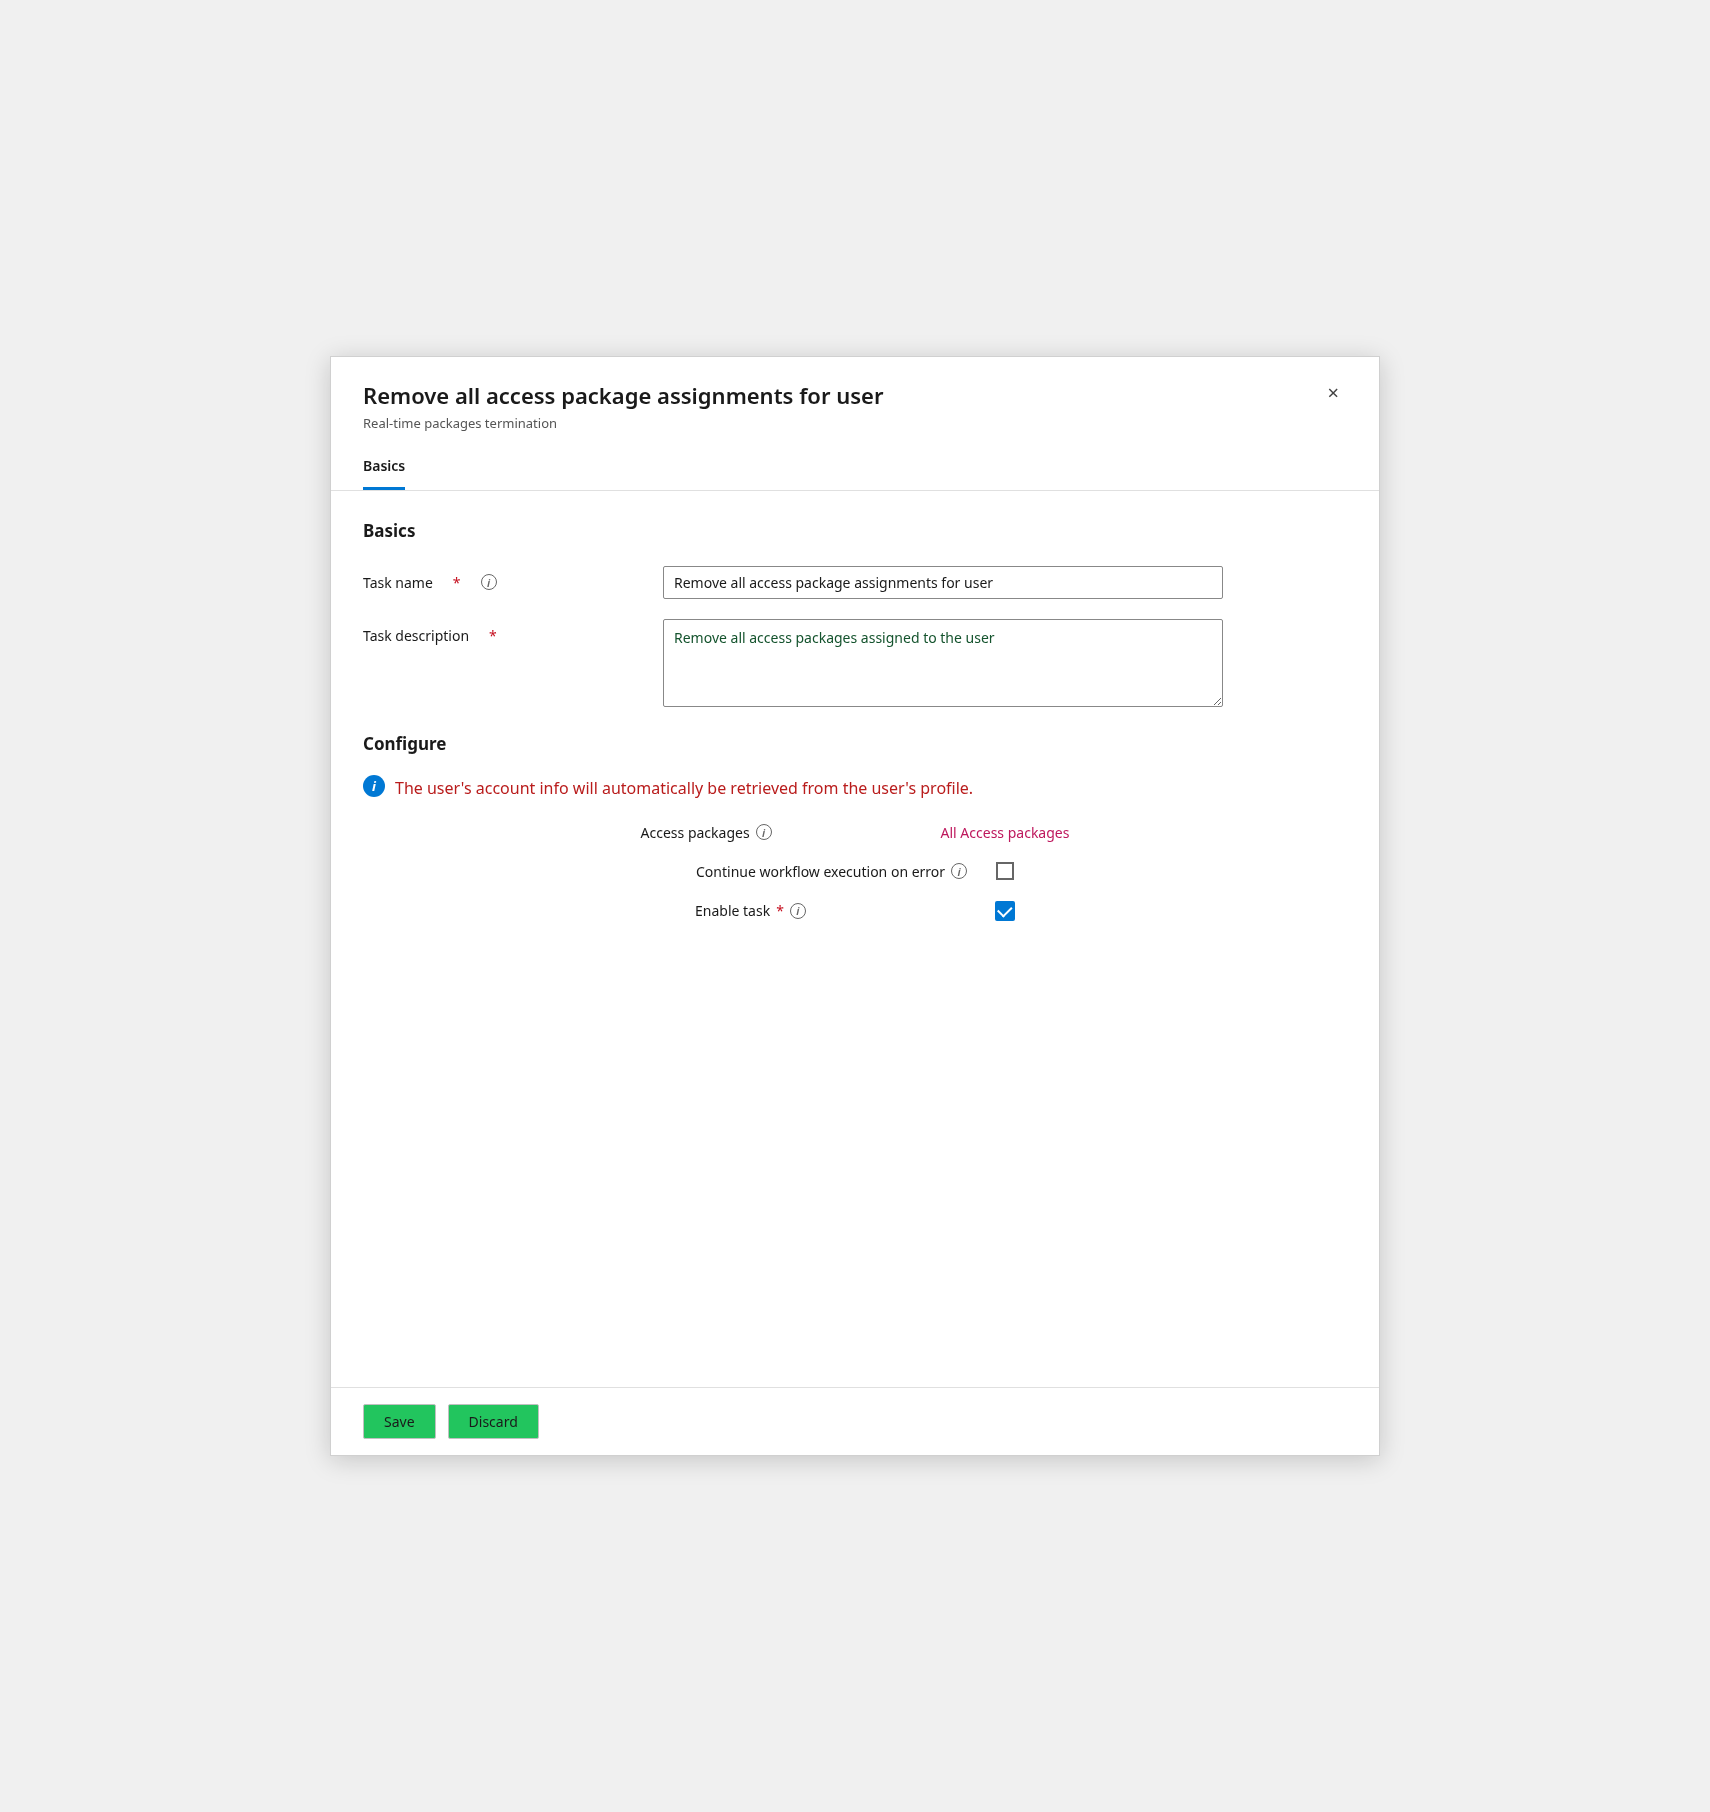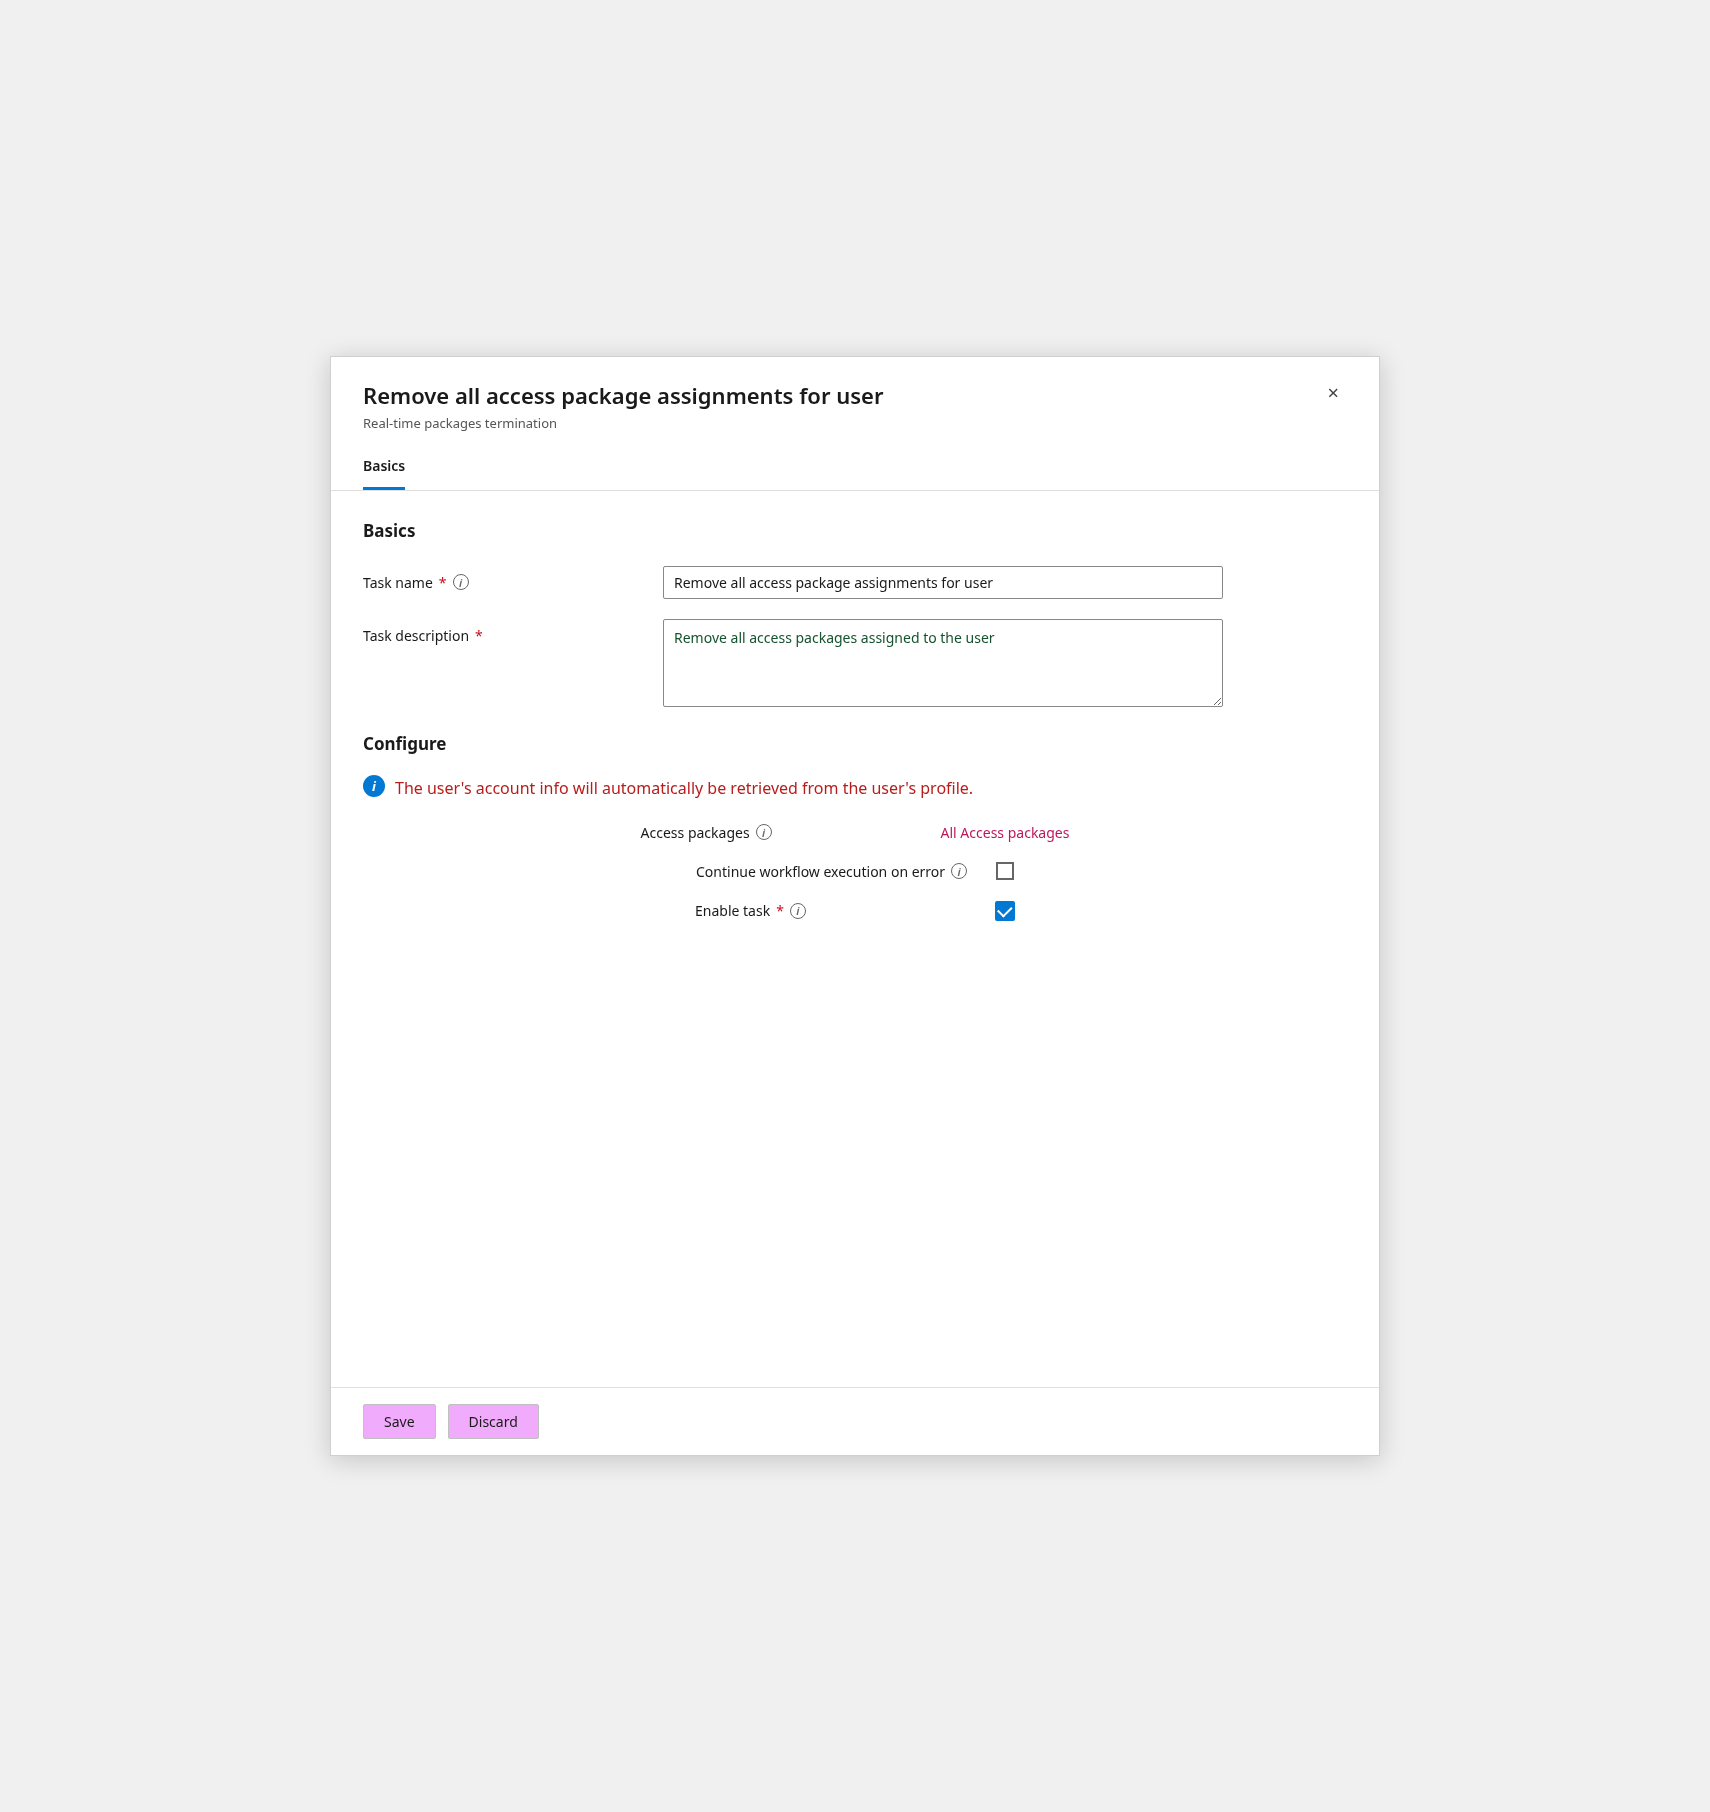--- a/index.html
+++ b/index.html
@@ -102,21 +102,21 @@
     }
 
     .form-label {
       width: 300px;
       min-width: 300px;
       font-size: 14px;
       color: #1a1a1a;
       padding-top: 7px;
       display: flex;
       align-items: center;
-      gap: 6px;
+      gap: 20px;
     }
 
     .required-star {
       color: #c50f1f;
       font-size: 14px;
     }
 
     .info-icon {
       display: inline-flex;
       align-items: center;
@@ -267,21 +267,21 @@
       border-top: 1px solid #e0e0e0;
       display: flex;
       gap: 12px;
       background: #fff;
     }
 
     .btn-secondary {
       padding: 7px 20px;
       font-size: 14px;
       border: 1px solid #c0c0c0;
-      background: #f0abfc;
+      background: #22c55e;
       color: #1a1a1a;
       cursor: pointer;
       border-radius: 2px;
     }
   </style>
 </head>
 <body>
 
 <div class="dialog">
 

